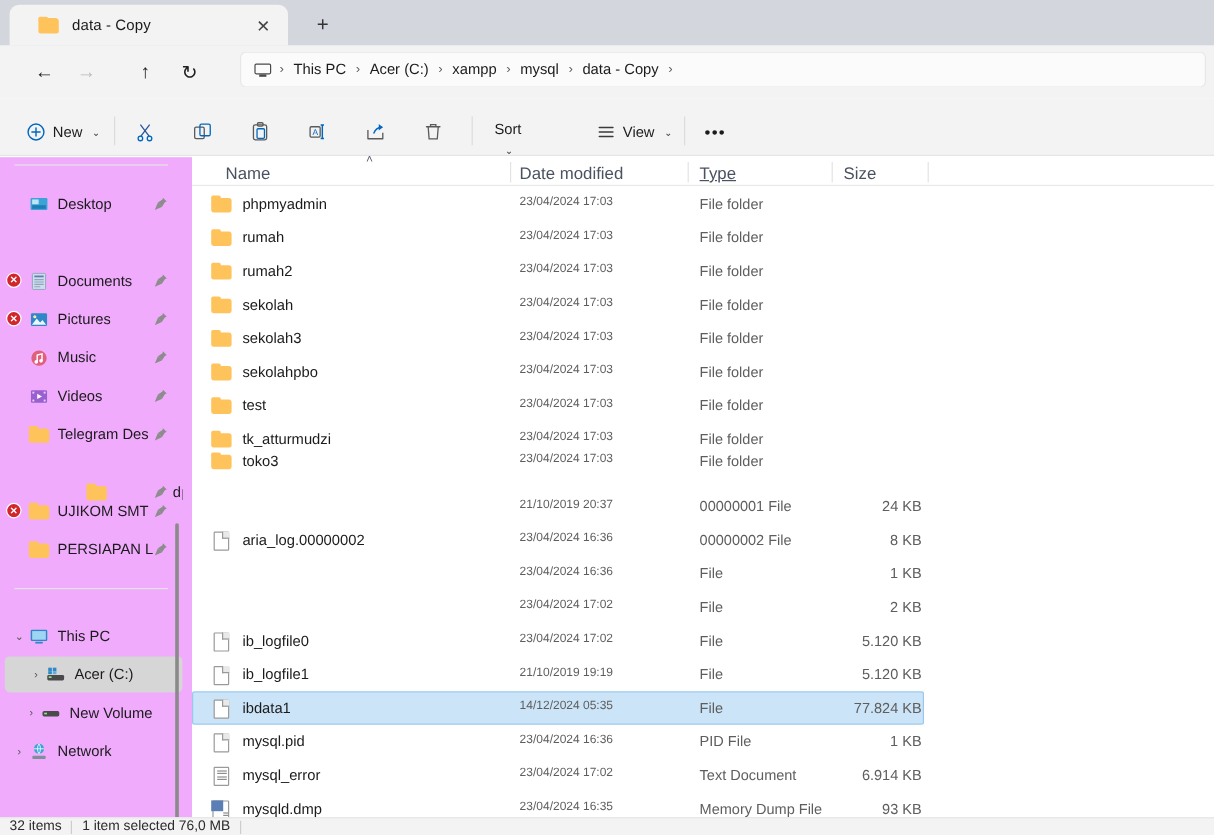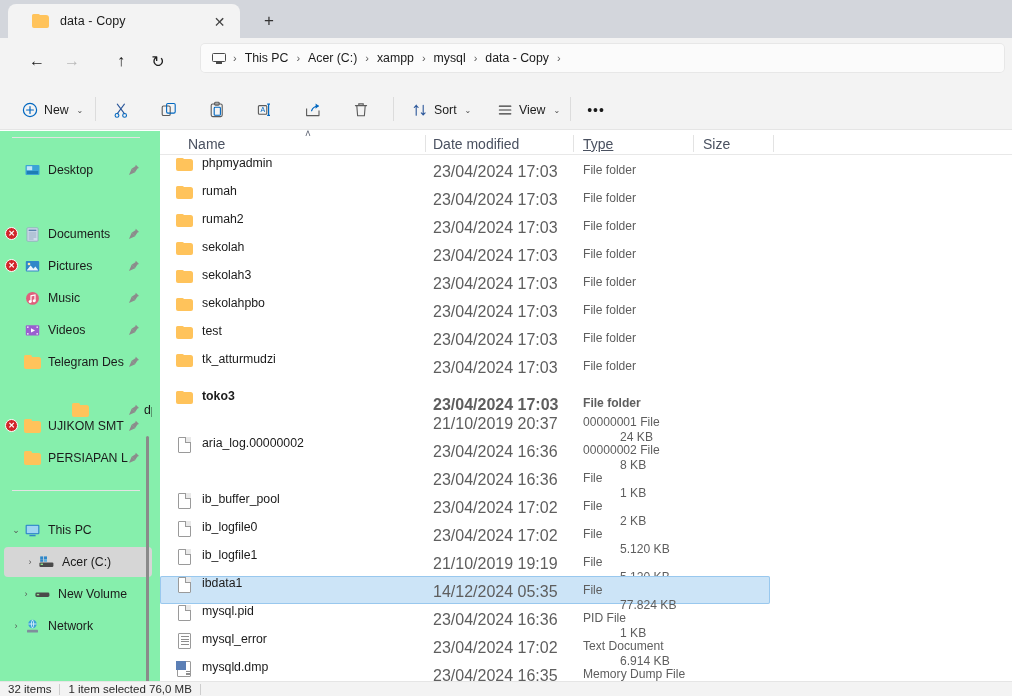--- a/index.html
+++ b/index.html
@@ -97,21 +97,21 @@
     display:flex; align-items:center; justify-content:center; border-radius:5px;
   }
   .sep {
     position:absolute; top:97px; width:1px; height:24px; background:#dcdcdc;
   }
   .chev { font-size:8px; color:#4a4a4a; margin-left:2px; }
 
   
   .sidebar {
     position:absolute; left:0; top:131px; width:160px; height:550px;
-    background:#86efac;
+    background:#f0abfc;
     overflow:hidden;
   }
   .side-divider { position:absolute; left:12px; width:128px; height:1px; background:#e3e3e3; }
   .side-item {
     position:absolute; left:0; width:152px; height:30px;
     display:flex; align-items:center; border-radius:4px;
   }
   .side-item.selected { background:#d6d6d6; }
   .side-label {
     font-size:12.3px; color:#1b1b1b; white-space:nowrap; overflow:hidden;
@@ -161,27 +161,27 @@
     position:absolute; left:0; width:852px; height:28px;
   }
   .row.selected {
     background:#cce4f7;
     box-shadow: inset 0 0 0 1px #99c8ee;
     border-radius:2px;
     width:610px;
   }
   .cell-name {
     position:absolute; left:16px; top:0; height:28px;
-    display:flex; gap:9px;
+    display:flex; align-items:center; gap:9px;
     font-size:12.3px; color:#1b1b1b; white-space:nowrap;
   }
-  .cell-date { position:absolute; left:273px; top:7px; font-size:16px; color:#5e5e5e; white-space:nowrap;}
+  .cell-date { position:absolute; left:273px; top:7px; font-size:10px; color:#5e5e5e; white-space:nowrap;}
   .cell-type { position:absolute; left:423px; top:7px; font-size:12.1px; color:#5e5e5e; white-space:nowrap;}
-  .cell-size { position:absolute; left:460px; top:22px; width:148px; 
-    font-size:12.1px; color:#5e5e5e; white-space:nowrap;}
+  .cell-size { position:absolute; left:460px; top:7px; width:148px; text-align:right;
+    font-size:12.1px; color:#5e5e5e; white-space:nowrap;padding-left:33px;}
 
   .ic { width:17px; height:17px; position:relative; flex:0 0 auto; }
   .ic-folder .fb { position:absolute; left:0; top:3px; width:17px; height:12px;
     background:#ffc35b; border-radius:1.5px 2.5px 2px 2px; }
   .ic-folder .ft { position:absolute; left:0; top:1.5px; width:8px; height:3px;
     background:#ffc35b; border-radius:1.5px 1.5px 0 0; }
 
   .ic-file .page { position:absolute; left:2px; top:1px; width:13px; height:16px;
     background:#fff; border:1px solid #9a9a9a; border-radius:1px; }
   .ic-file .fold { position:absolute; left:9px; top:1px; width:6px; height:6px;
@@ -303,21 +303,21 @@
   <div class="cmd-icon-btn" style="left:344px;">
     <svg width="18" height="18" viewBox="0 0 18 18">
       <path d="M3.4 4.6h11.2" stroke="#5a5a5a" stroke-width="1.1" stroke-linecap="round"></path>
       <path d="M4.8 4.6l.8 10.2h6.8l.8-10.2" fill="none" stroke="#5a5a5a" stroke-width="1.1" stroke-linejoin="round"></path>
       <path d="M6.8 4.4V2.9h4.4v1.5" fill="none" stroke="#5a5a5a" stroke-width="1.1"></path>
     </svg>
   </div>
 
   <div class="sep" style="left:393px;"></div>
 
-  <div class="cmd-item" style="left:404px;">
+  <div class="cmd-item" style="left:404px;flex-direction:column;">
     <svg width="16" height="16" viewBox="0 0 16 16">
       <path d="M4.2 13.2V3.4M4.2 3.4 L2.3 5.5M4.2 3.4 L6.1 5.5" stroke="#2b579a" stroke-width="1.1" fill="none" stroke-linecap="round"></path>
       <path d="M11.2 3.2v9.8M11.2 13 L9.3 10.9M11.2 13 L13.1 10.9" stroke="#2b579a" stroke-width="1.1" fill="none" stroke-linecap="round"></path>
     </svg>
     <span>Sort</span>
     <span class="chev">⌄</span>
   </div>
 
   <div class="cmd-item" style="left:489px;">
     <svg width="16" height="16" viewBox="0 0 16 16">
@@ -658,21 +658,21 @@
             <i class="ft"></i>
             <i class="fb"></i>
           </span>
         <span>tk_atturmudzi</span>
       </span>
       <span class="cell-date">23/04/2024 17:03</span>
       <span class="cell-type">File folder</span>
       <span class="cell-size"></span>
     </div>
 
-    <div class="row" style="top:258px;font-weight:bold;">
+    <div class="row" style="top:239px;">
       <span class="cell-name">
         <span class="ic ic-folder">
             <i class="ft"></i>
             <i class="fb"></i>
           </span>
         <span>toko3</span>
       </span>
       <span class="cell-date">23/04/2024 17:03</span>
       <span class="cell-type">File folder</span>
       <span class="cell-size"></span>
@@ -697,27 +697,20 @@
       <span class="cell-size">8 KB</span>
     </div>
 
     <div class="row" style="top:333px;">
       <span class="cell-date">23/04/2024 16:36</span>
       <span class="cell-type">File</span>
       <span class="cell-size">1 KB</span>
     </div>
 
     <div class="row" style="top:361px;">
-      <span class="cell-name">
-        <span class="ic ic-file">
-            <i class="page"></i>
-            <i class="fold"></i>
-          </span>
-        <span>ib_buffer_pool</span>
-      </span>
       <span class="cell-date">23/04/2024 17:02</span>
       <span class="cell-type">File</span>
       <span class="cell-size">2 KB</span>
     </div>
 
     <div class="row" style="top:389px;">
       <span class="cell-name">
         <span class="ic ic-file">
             <i class="page"></i>
             <i class="fold"></i>

